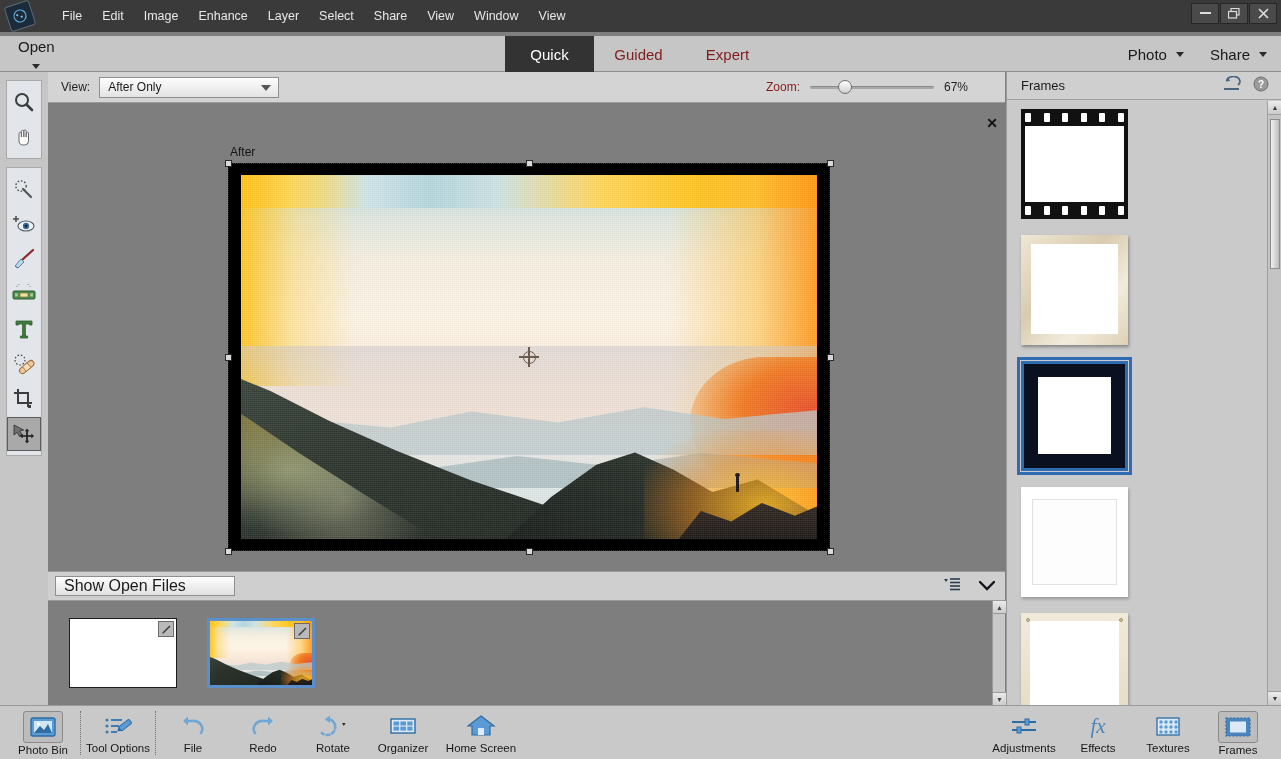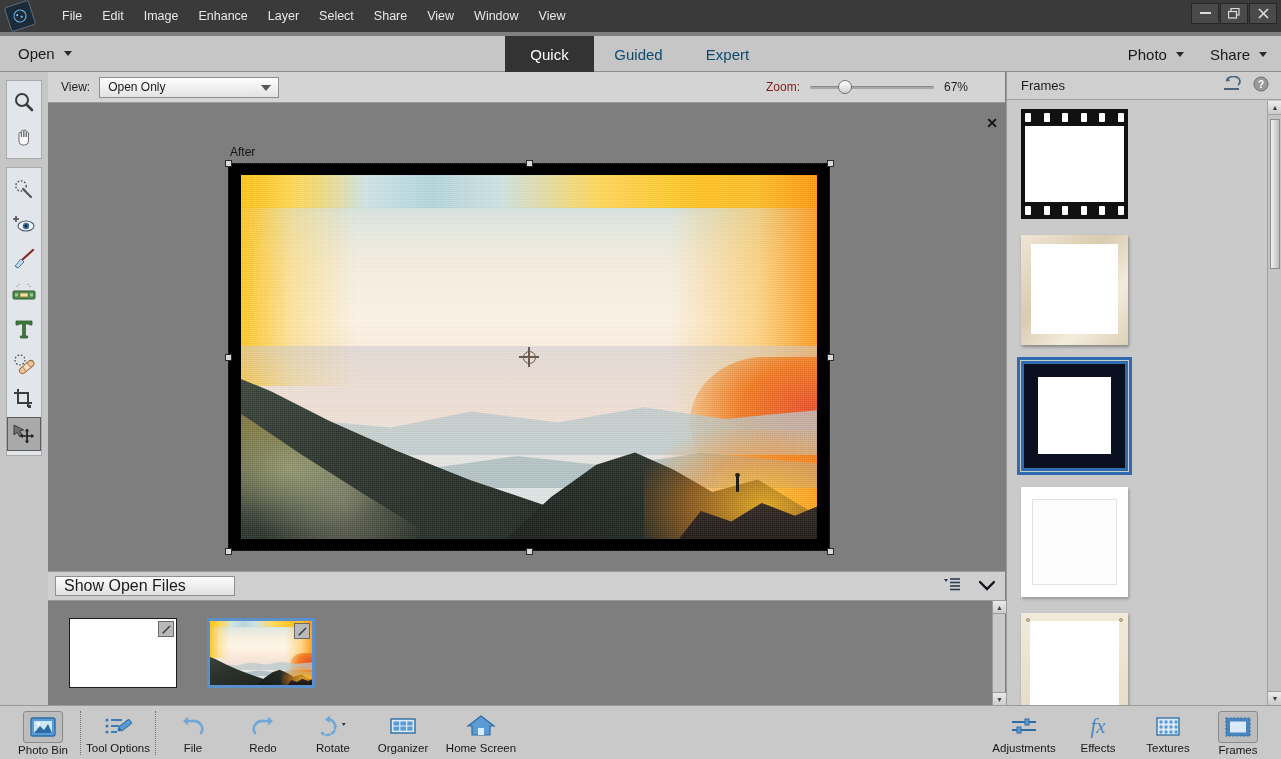--- a/index.html
+++ b/index.html
@@ -47,34 +47,34 @@
 
   
   .modebar {
     position: absolute; left: 0; top: 36px; width: 1281px; height: 36px;
     background: #c6c6c6;
     border-bottom: 1px solid #8d8d8d;
     display: flex; align-items: center;
   }
   .open-btn {
     display: flex; align-items: center; gap: 9px;
-    margin-left: 18px; cursor: default;
+    margin-left: 18px; cursor: default; flex-direction: column;
   }
   .open-btn .lbl { font-size: 15px; color: #1a1a1a; }
   .caret-dn {
     width: 0; height: 0; border-left: 4px solid transparent;
     border-right: 4px solid transparent; border-top: 5px solid #2a2a2a;
   }
   .modes {
     position: absolute; left: 505px; top: 0; height: 36px;
     display: flex; align-items: stretch;
   }
   .mode {
     width: 89px; display: flex; align-items: center; justify-content: center;
-    font-size: 15px; color: #0c4a6e; cursor: default;
+    font-size: 15px; color: #7f1d1d; cursor: default;
   }
   .mode.active { background: #333333; color: #ffffff; }
   .right-menus {
     position: absolute; right: 14px; top: 0; height: 36px;
     display: flex; align-items: center; gap: 26px;
   }
   .rm { display: flex; align-items: center; gap: 9px; cursor: default; }
   .rm .lbl { font-size: 15px; color: #1a1a1a; }
 
   
@@ -473,21 +473,21 @@
       <div class="rm">
         <span class="lbl">Share</span>
         <span class="caret-dn"></span>
       </div>
     </div>
   </div>
 
   <div class="optbar">
     <span class="view-lbl">View:</span>
     <div class="dropdown">
-      <span class="dval">Open Only</span>
+      <span class="dval">After Only</span>
       <span class="darrow"></span>
     </div>
     <div class="zoom-group">
       <span class="zoom-lbl">Zoom:</span>
       <div class="slider">
         <div class="slider-track"></div>
         <div class="slider-thumb"></div>
       </div>
       <span class="zoom-val">67%</span>
     </div>

